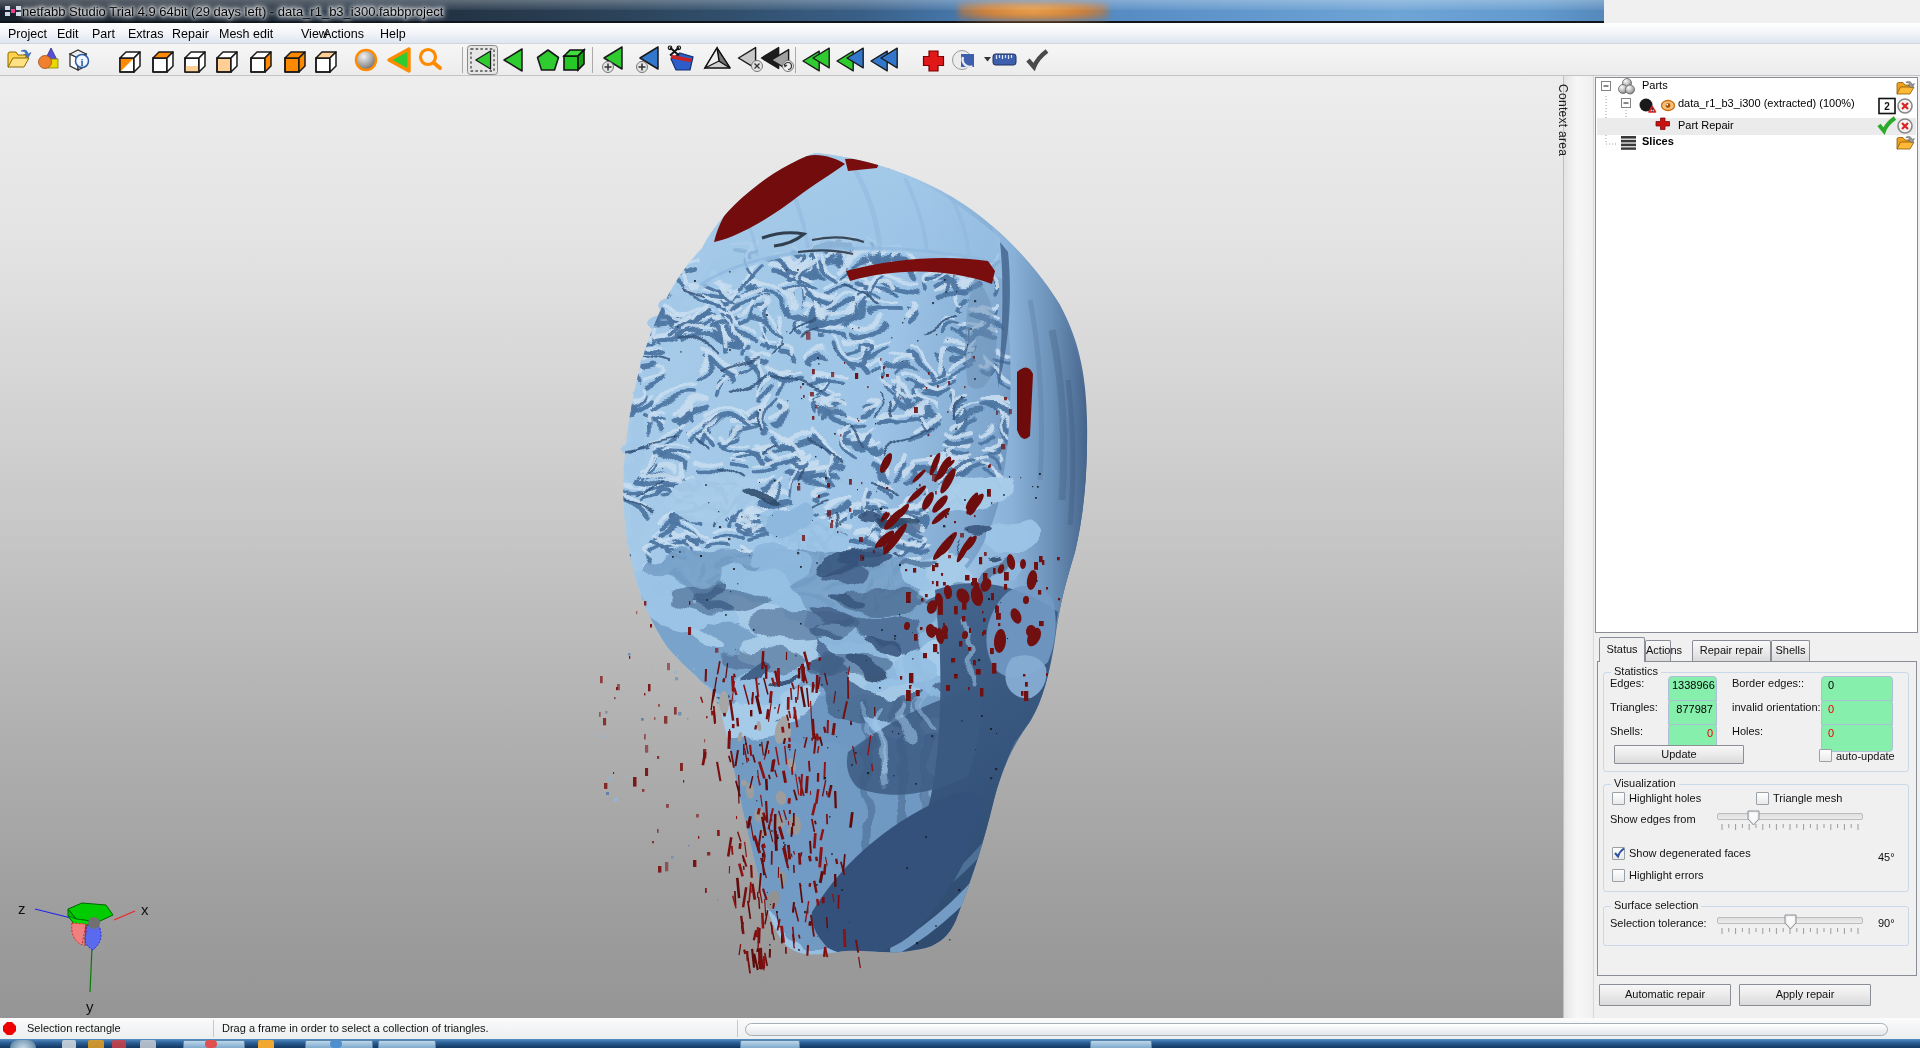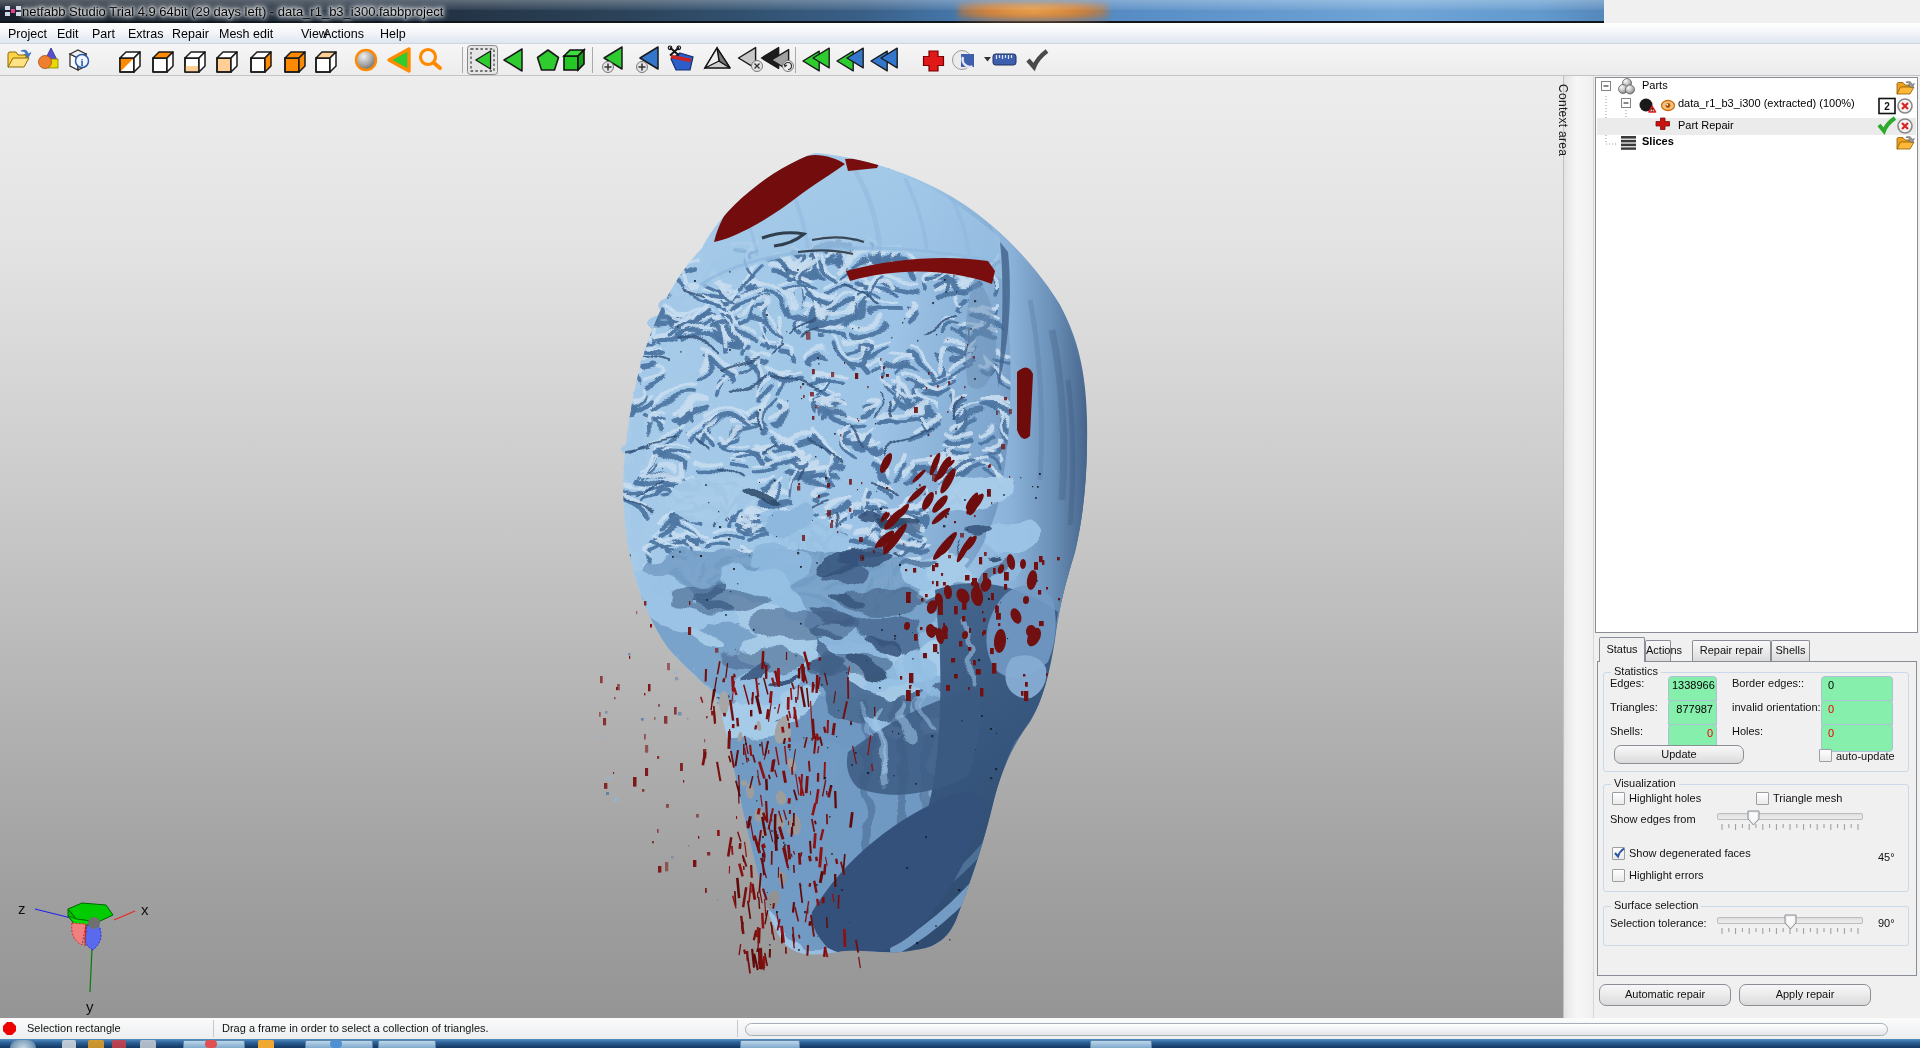--- a/index.html
+++ b/index.html
@@ -33,21 +33,21 @@
 background:linear-gradient(#f9f9f9,#eaeaea 50%,#d9d9d9);}
 .tabactive{top:0;height:25px;background:#f0f0f0;z-index:5;padding-top:5px;}
 #tabpanel{position:absolute;left:1597px;top:661px;width:320px;height:315px;
 background:#f0f0f0;border:1px solid #898d96;}
 .grp{position:absolute;border:1px solid #c9d9ea;border-radius:3px;}
 .grplabel{position:absolute;font-size:11px;color:#111;background:#f0f0f0;padding:0 3px;white-space:nowrap;}
 .lbl{position:absolute;font-size:11px;color:#111;white-space:nowrap;}
 .redtx{color:#ee0000;}
 .tbox{position:absolute;background:#86efac;border:1px solid #abc0d4;border-radius:4px;font-size:11px;height:28px;}
 .btn{position:absolute;background:linear-gradient(#f7f7f7,#ebebeb 48%,#dadada);
-border:1px solid #8a8f96;border-radius:7px;font-size:11px;text-align:center;color:#111;}
+border:1px solid #8a8f96;border-radius:1px;font-size:11px;text-align:center;color:#111;}
 .cb{position:absolute;width:13px;height:13px;background:linear-gradient(#fefefe,#eaeaea);
 border:1px solid #9aa0a8;border-radius:1px;}
 .slider{position:absolute;height:7px;background:linear-gradient(#dfdfdf,#ececec);
 border:1px solid #bcbcbc;border-radius:2px;}
 #statusbar{position:absolute;left:0;top:1018px;width:1920px;height:21px;
 background:linear-gradient(#fbfbfb,#eceef0);}
 #statusbar .sep{position:absolute;top:2px;height:17px;width:1px;background:#c8c8c8;}
 #progress{position:absolute;left:745px;top:1023px;width:1143px;height:13px;border:1px solid #a8aeb5;
 border-radius:7px;background:linear-gradient(#ffffff,#e2e6ea);}
 #taskbar{position:absolute;left:0;top:1039px;width:1920px;height:9px;

